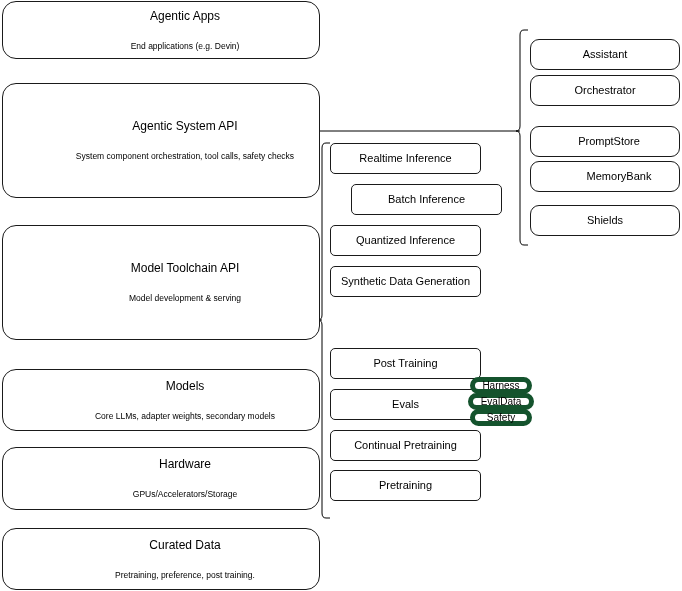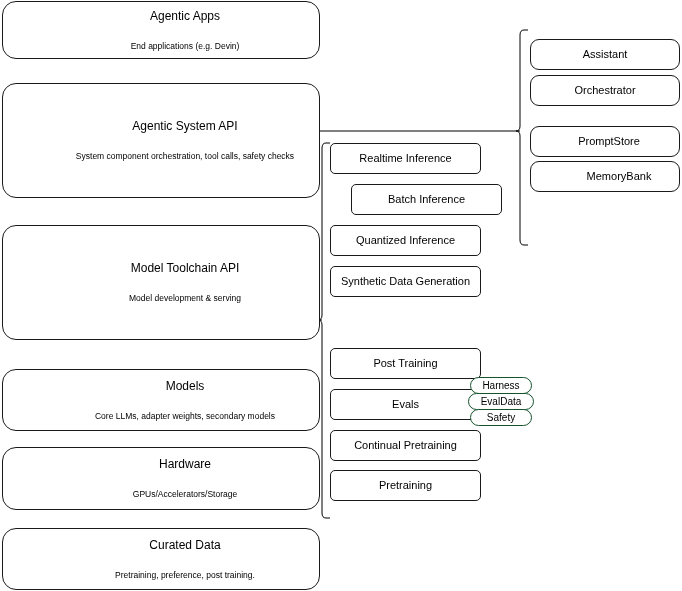--- a/index.html
+++ b/index.html
@@ -64,21 +64,21 @@
     left: 530px;
     width: 150px;
     height: 31px;
     border-radius: 9px;
   }
   .right-box .title { font-size: 11px; line-height: 13px; }
   .pill {
     position: absolute;
     box-sizing: border-box;
     background: #ffffff;
-    border: 1px solid #14532d;
+    border: 5px solid #14532d;
     border-radius: 999px;
     height: 17px;
     display: flex;
     align-items: center;
     justify-content: center;
     font-size: 10px;
     line-height: 11px;
     white-space: nowrap;
     z-index: 9;
   }
@@ -175,14 +175,17 @@
   </div>
   <div class="box right-box" style="top:75px;">
     <div class="title">Orchestrator</div>
   </div>
   <div class="box right-box" style="top:126px;padding-left:8px;">
     <div class="title">PromptStore</div>
   </div>
   <div class="box right-box" style="top:161px;padding-left:28px;">
     <div class="title">MemoryBank</div>
   </div>
+  <div class="box right-box" style="top:205px;">
+    <div class="title">Shields</div>
+  </div>
 
 </div>
 
 </body></html>

